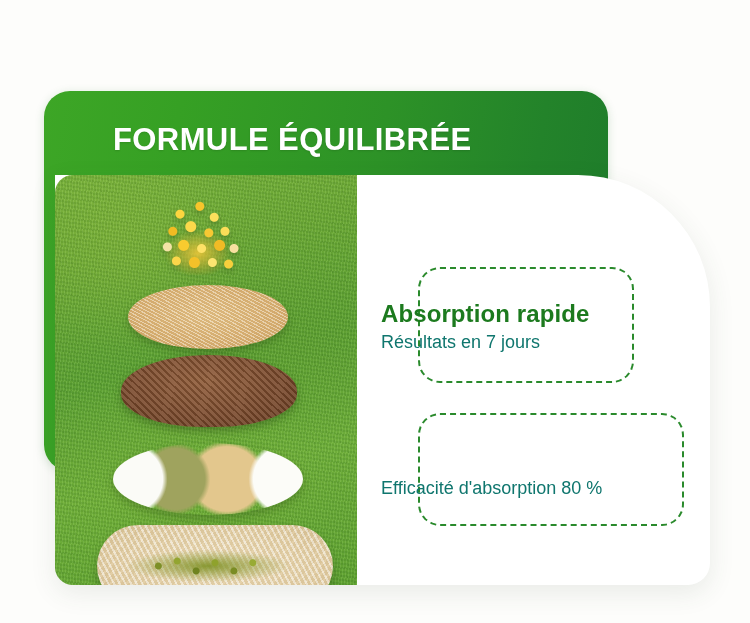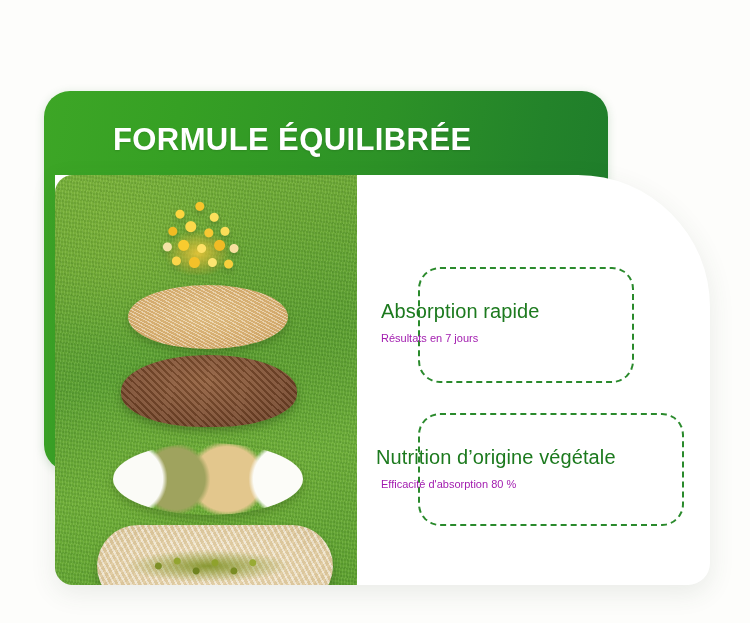--- a/index.html
+++ b/index.html
@@ -148,29 +148,29 @@
     border:2px dashed #2a8a2c;
     border-radius:22px;
     background:transparent;
   }
   .box-1 { left:418px; top:267px; width:216px; height:116px; }
   .box-2 { left:418px; top:413px; width:266px; height:113px; }
 
   .box-title {
     position:absolute;
     color:#1c7a1e;
-    font-size:20px;
-    font-weight:normal;
+    font-size:24px;
+    font-weight:bold;
     white-space:nowrap;
     letter-spacing:.1px;
   }
   .box-sub {
     position:absolute;
-    color:#a21caf;
-    font-size:11px;
+    color:#0f766e;
+    font-size:18px;
     font-weight:normal;
     white-space:nowrap;
   }
   .t1 { left:381px; top:300px; }
   .s1 { left:381px; top:332px; }
   .t2 { left:376px; top:446px; }
   .s2 { left:381px; top:478px; }
 </style>
 </head>
 <body>
@@ -189,16 +189,15 @@
     <div class="pile pile-brown"></div>
     <div class="pile pile-mix"></div>
     <div class="pile pile-oats"></div>
   </div>
 
   <div class="info-box box-1"></div>
   <div class="box-title t1">Absorption rapide</div>
   <div class="box-sub s1">Résultats en 7 jours</div>
 
   <div class="info-box box-2"></div>
-  <div class="box-title t2">Nutrition d’origine végétale</div>
   <div class="box-sub s2">Efficacité d'absorption 80 %</div>
 
 </div>
 
 </body></html>

